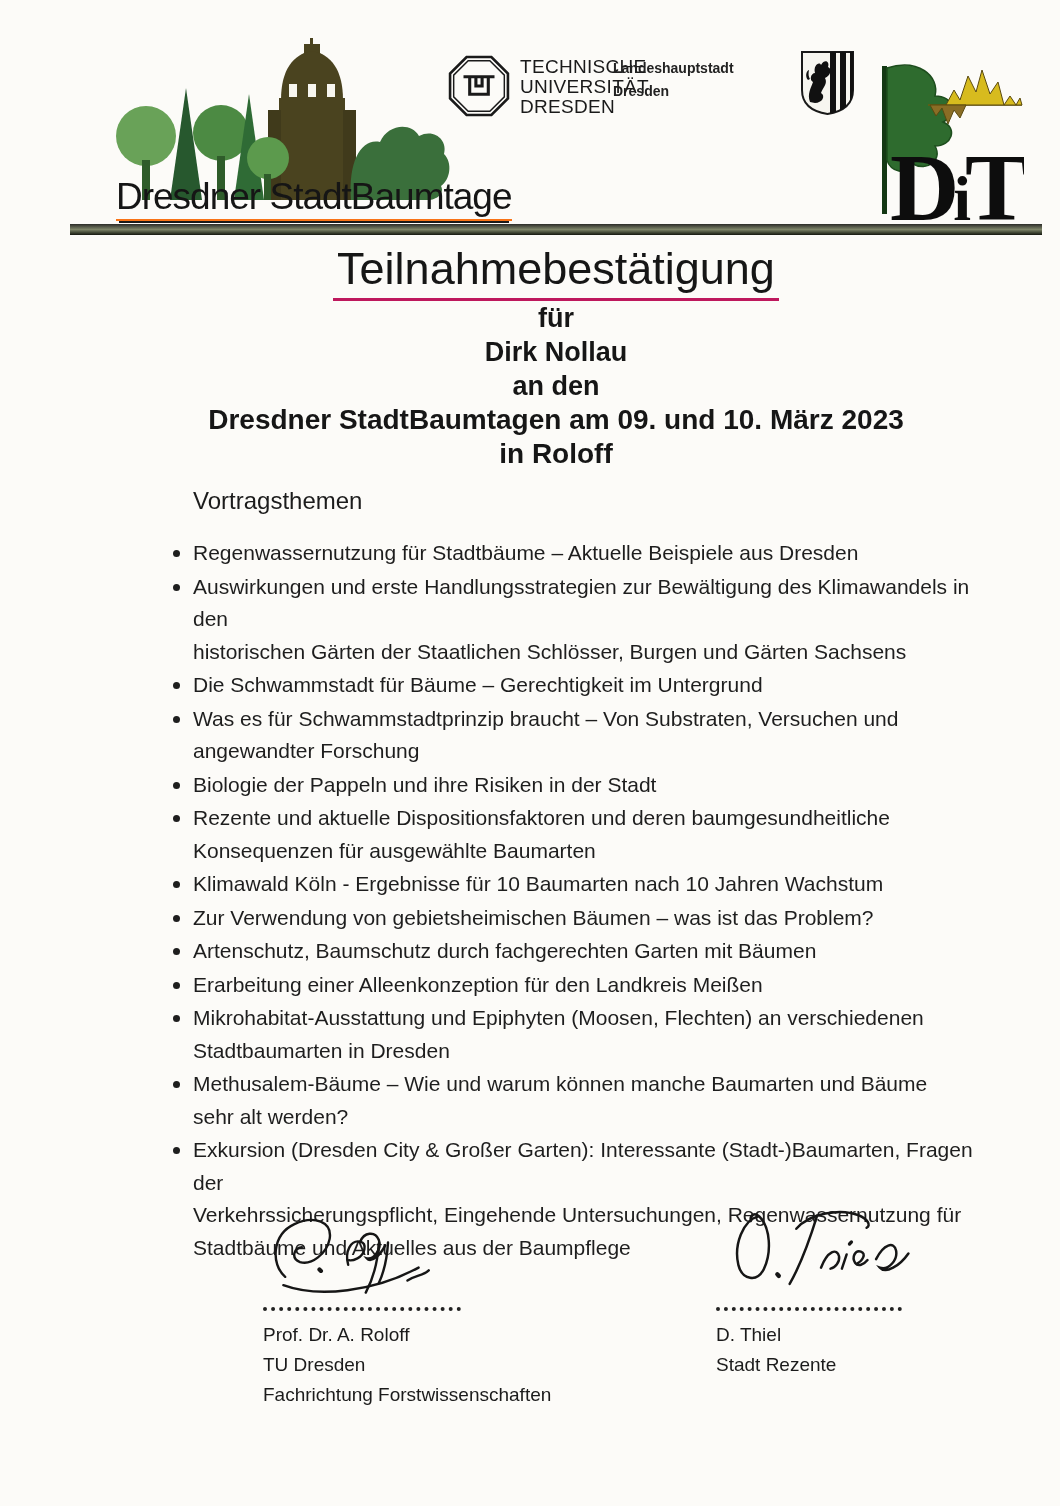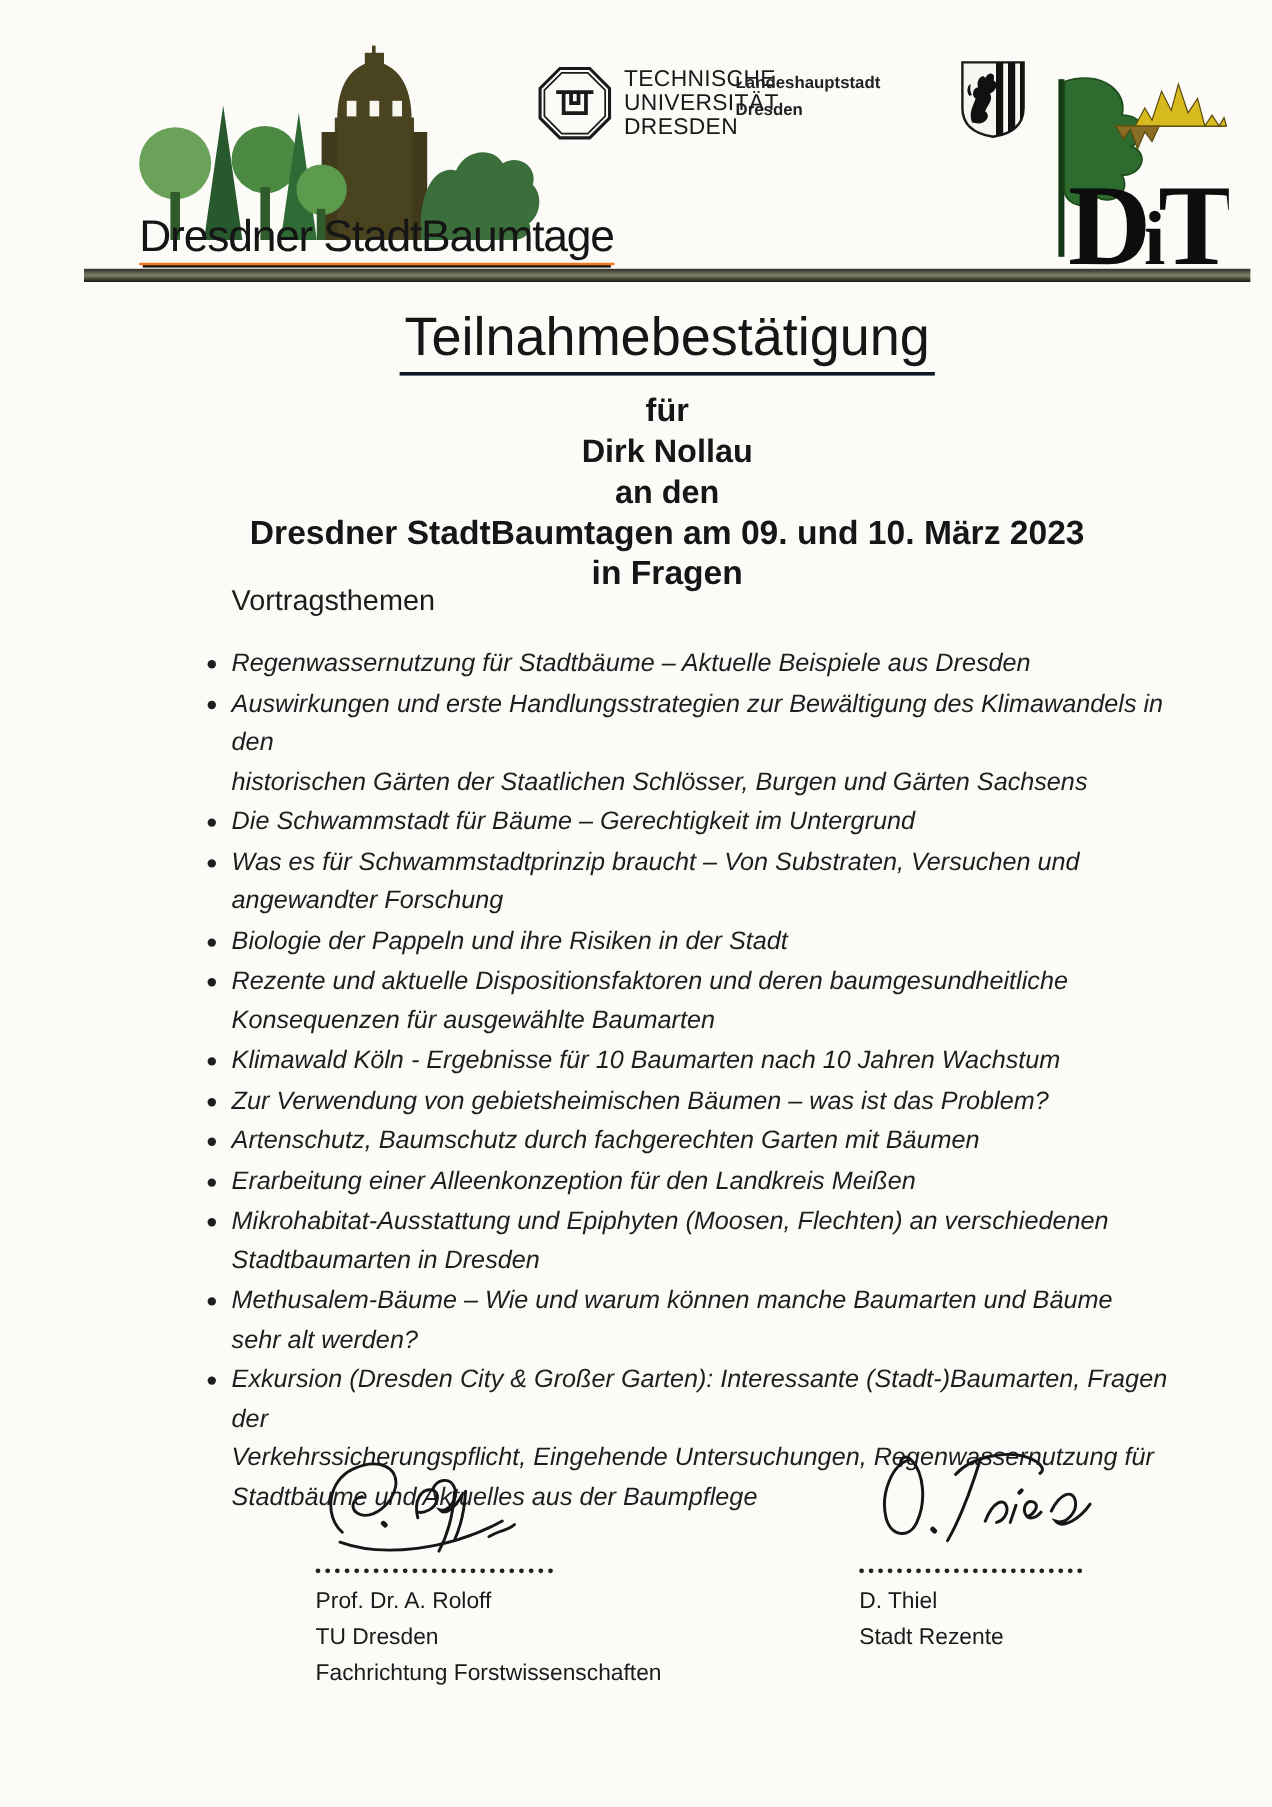--- a/index.html
+++ b/index.html
@@ -35,41 +35,40 @@
   }
   .coat-of-arms{position:absolute;left:800px;top:50px;width:55px;height:66px;}
   .dit-logo{position:absolute;left:876px;top:50px;width:148px;height:182px;}
   .header-rule{
     position:absolute;left:70px;top:224px;width:972px;height:11px;
     background:linear-gradient(to bottom,#2b2b28 0%,#55594a 25%,#7d8468 50%,#3c4231 80%,#15170f 100%);
   }
   
   .title-block{position:absolute;left:70px;top:243px;width:972px;text-align:center;}
   .cert-title{
-    display:inline-block;margin:12px;
+    display:inline-block;margin:0;
     font-size:45px;font-weight:normal;color:#161616;
-    padding:0 4px 3px 4px;border-bottom:3px solid #0f172a;
+    padding:0 4px 3px 4px;border-bottom:3px solid #be185d;
   }
   .subtitle{font-weight:bold;font-size:28px;line-height:34px;color:#161616;}
   .subtitle.first{font-size:27px;}
   .subtitle.small{font-size:27px;}
   
   .topics-heading{
     position:absolute;left:193px;top:487px;
     font-size:24px;color:#1c1c1c;text-align:right;
   }
   .topics-list{
     position:absolute;left:170px;top:537px;width:832px;
     margin:0;padding:0;list-style:none;
     font-size:21px;line-height:32.5px;color:#1e1e1e;
   }
   .topics-list li{
     position:relative;padding-left:23px;margin-bottom:1px;
     white-space:pre-line;
-    font-style:italic;
   }
   .topics-list li::before{
     content:"";position:absolute;left:3px;top:13px;
     width:7px;height:7px;border-radius:50%;background:#1e1e1e;
   }
   
   .sig-block{position:absolute;}
   .sig-left{left:263px;top:1212px;width:300px;}
   .sig-right{left:716px;top:1205px;width:260px;}
   .sig-svg{display:block;}
@@ -158,21 +157,21 @@
   </svg>
 
   <div class="header-rule"></div>
 
   <div class="title-block">
     <h1 class="cert-title">Teilnahmebestätigung</h1>
     <div class="subtitle first small">für</div>
     <div class="subtitle small">Dirk Nollau</div>
     <div class="subtitle small">an den</div>
     <div class="subtitle">Dresdner StadtBaumtagen am 09. und 10. März 2023</div>
-    <div class="subtitle">in Fragen</div>
+    <div class="subtitle">in Roloff</div>
   </div>
 
   <div class="topics-heading">Vortragsthemen</div>
 
   <ul class="topics-list">
     <li>Regenwassernutzung für Stadtbäume – Aktuelle Beispiele aus Dresden</li>
     <li>Auswirkungen und erste Handlungsstrategien zur Bewältigung des Klimawandels in den
 historischen Gärten der Staatlichen Schlösser, Burgen und Gärten Sachsens</li>
     <li>Die Schwammstadt für Bäume – Gerechtigkeit im Untergrund</li>
     <li>Was es für Schwammstadtprinzip braucht – Von Substraten, Versuchen und

